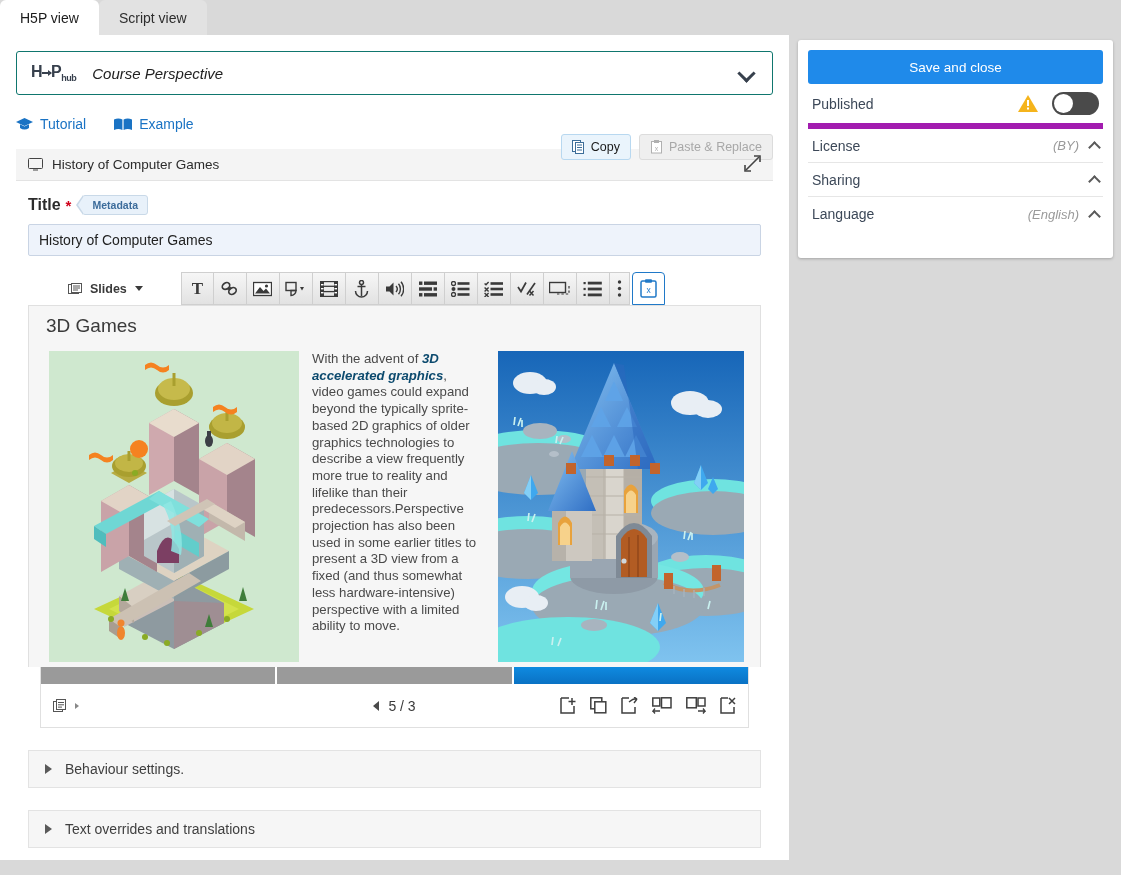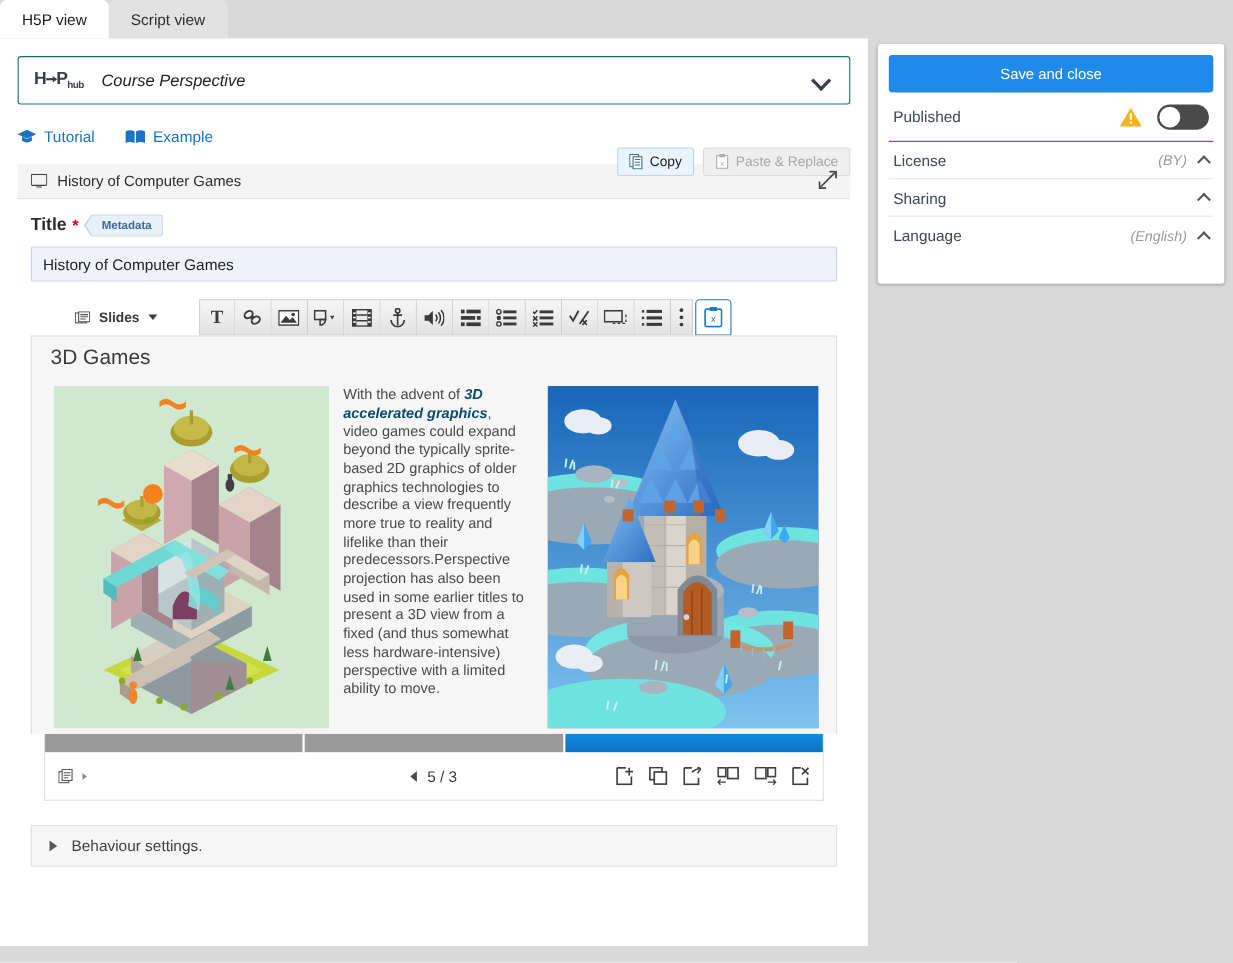--- a/index.html
+++ b/index.html
@@ -221,21 +221,21 @@
     padding:10px;
     margin-top:12px;
   }
   #save-close-btn {
     height:34px; background:#1f8aea; border-radius:3px;
     display:flex; align-items:center; justify-content:center;
     color:#fff; font-size:13.5px; cursor:pointer;
   }
   #published-row {
     height:45px; display:flex; align-items:center;
-    border-bottom:1px solid #a21caf; padding:0 4px;
+    border-bottom:6px solid #a21caf; padding:0 4px;
   }
   #published-row .rlabel { font-size:14px; color:#3c4858; }
   #published-ctrls { margin-left:auto; display:flex; align-items:center; gap:13px; }
   #toggle-published {
     width:47px; height:23px; background:#4a4a4a; border-radius:12px;
     position:relative; cursor:pointer;
   }
   #toggle-published::after {
     content:""; position:absolute; left:2px; top:2px;
     width:19px; height:19px; background:#fff; border-radius:50%;
@@ -765,20 +765,24 @@
           </svg>
         </span>
       </div>
     </div>
   </div>
 
   <div class="collapsible">
     <span class="tri"></span>
     <span class="ctext">Behaviour settings.</span>
   </div>
+  <div class="collapsible">
+    <span class="tri"></span>
+    <span class="ctext">Text overrides and translations</span>
+  </div>
 
  </div>
 </div>
 
 <div id="right-panel">
   <div id="save-close-btn">
     <span>Save and close</span>
   </div>
 
   <div id="published-row">

